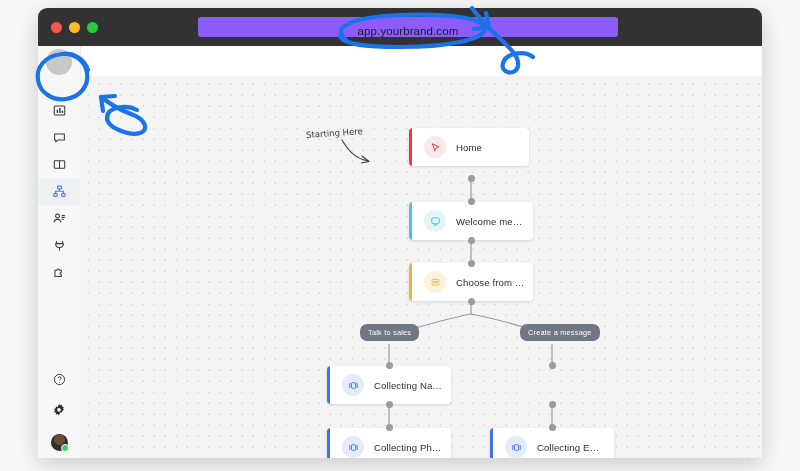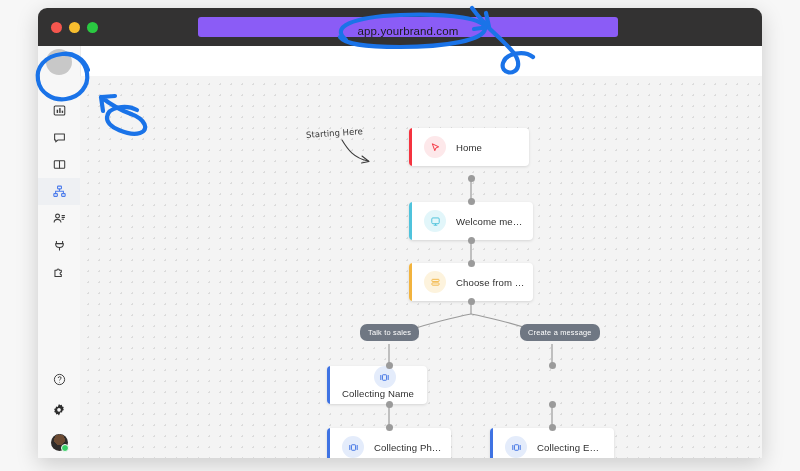--- a/index.html
+++ b/index.html
@@ -263,21 +263,21 @@
           <div class="accent" style="background:#f2b33d;"></div>
           <div class="nicon" style="background:#fdf3dd;">
             <svg width="11" height="11" viewBox="0 0 16 16" fill="none" stroke="#f2b33d" stroke-width="1.3">
               <rect x="2.8" y="3.4" width="10.4" height="3.3" rx="1"></rect>
               <rect x="2.8" y="8.6" width="10.4" height="3.3" rx="1"></rect>
             </svg>
           </div>
           <div class="nlabel">Choose from menu</div>
         </div>
 
-        <div class="node" style="left:247px;top:290px;width:100px;height:38px;flex-direction:column;">
+        <div class="node" style="left:247px;top:290px;width:124px;height:38px;">
           <div class="accent" style="background:#3f73e3;"></div>
           <div class="nicon" style="background:#e4ecfb;">
             <svg width="11" height="11" viewBox="0 0 16 16" fill="none" stroke="#3f73e3" stroke-width="1.4">
               <rect x="5" y="4" width="6" height="8" rx="1"></rect>
               <path d="M2.6 4.4v7.2M13.4 4.4v7.2"></path>
             </svg>
           </div>
           <div class="nlabel">Collecting Name</div>
         </div>
 

